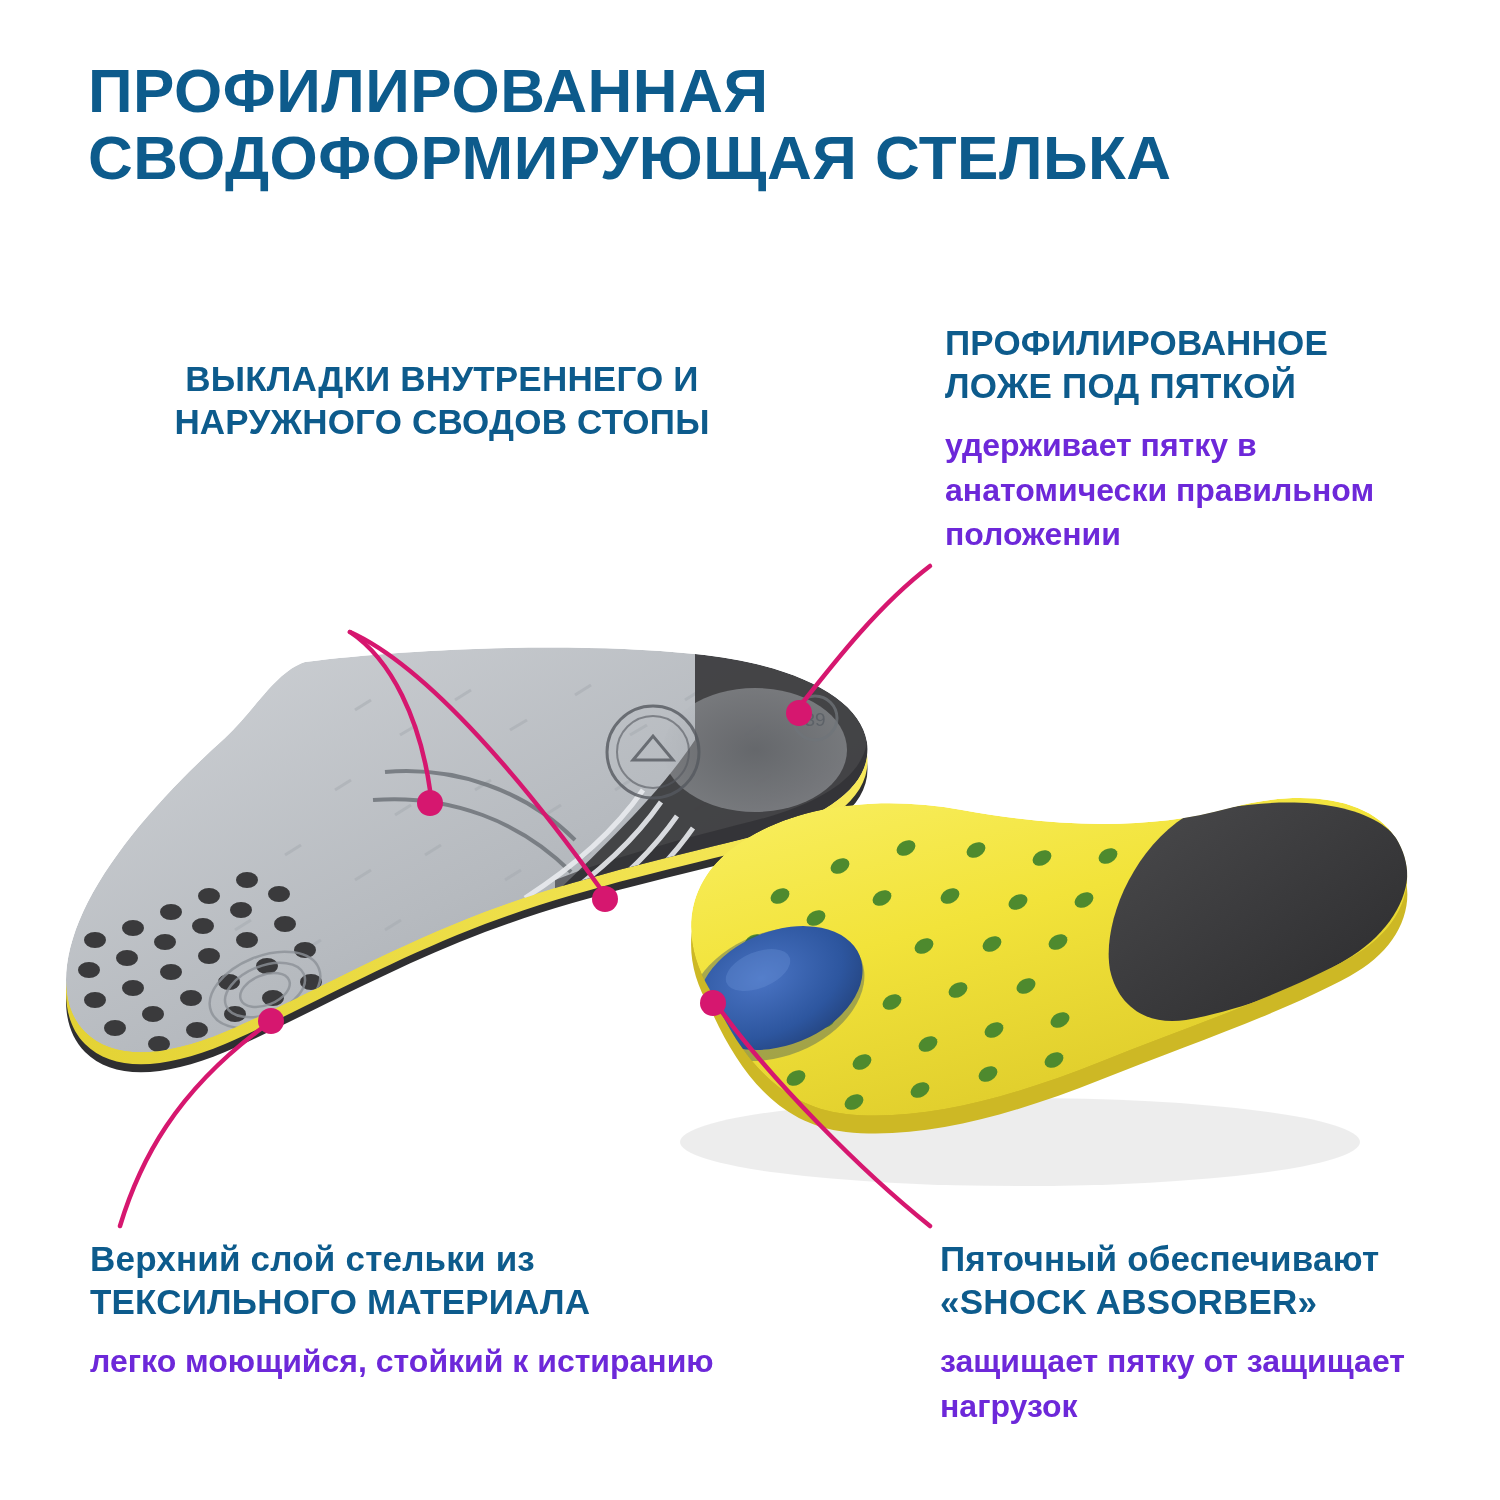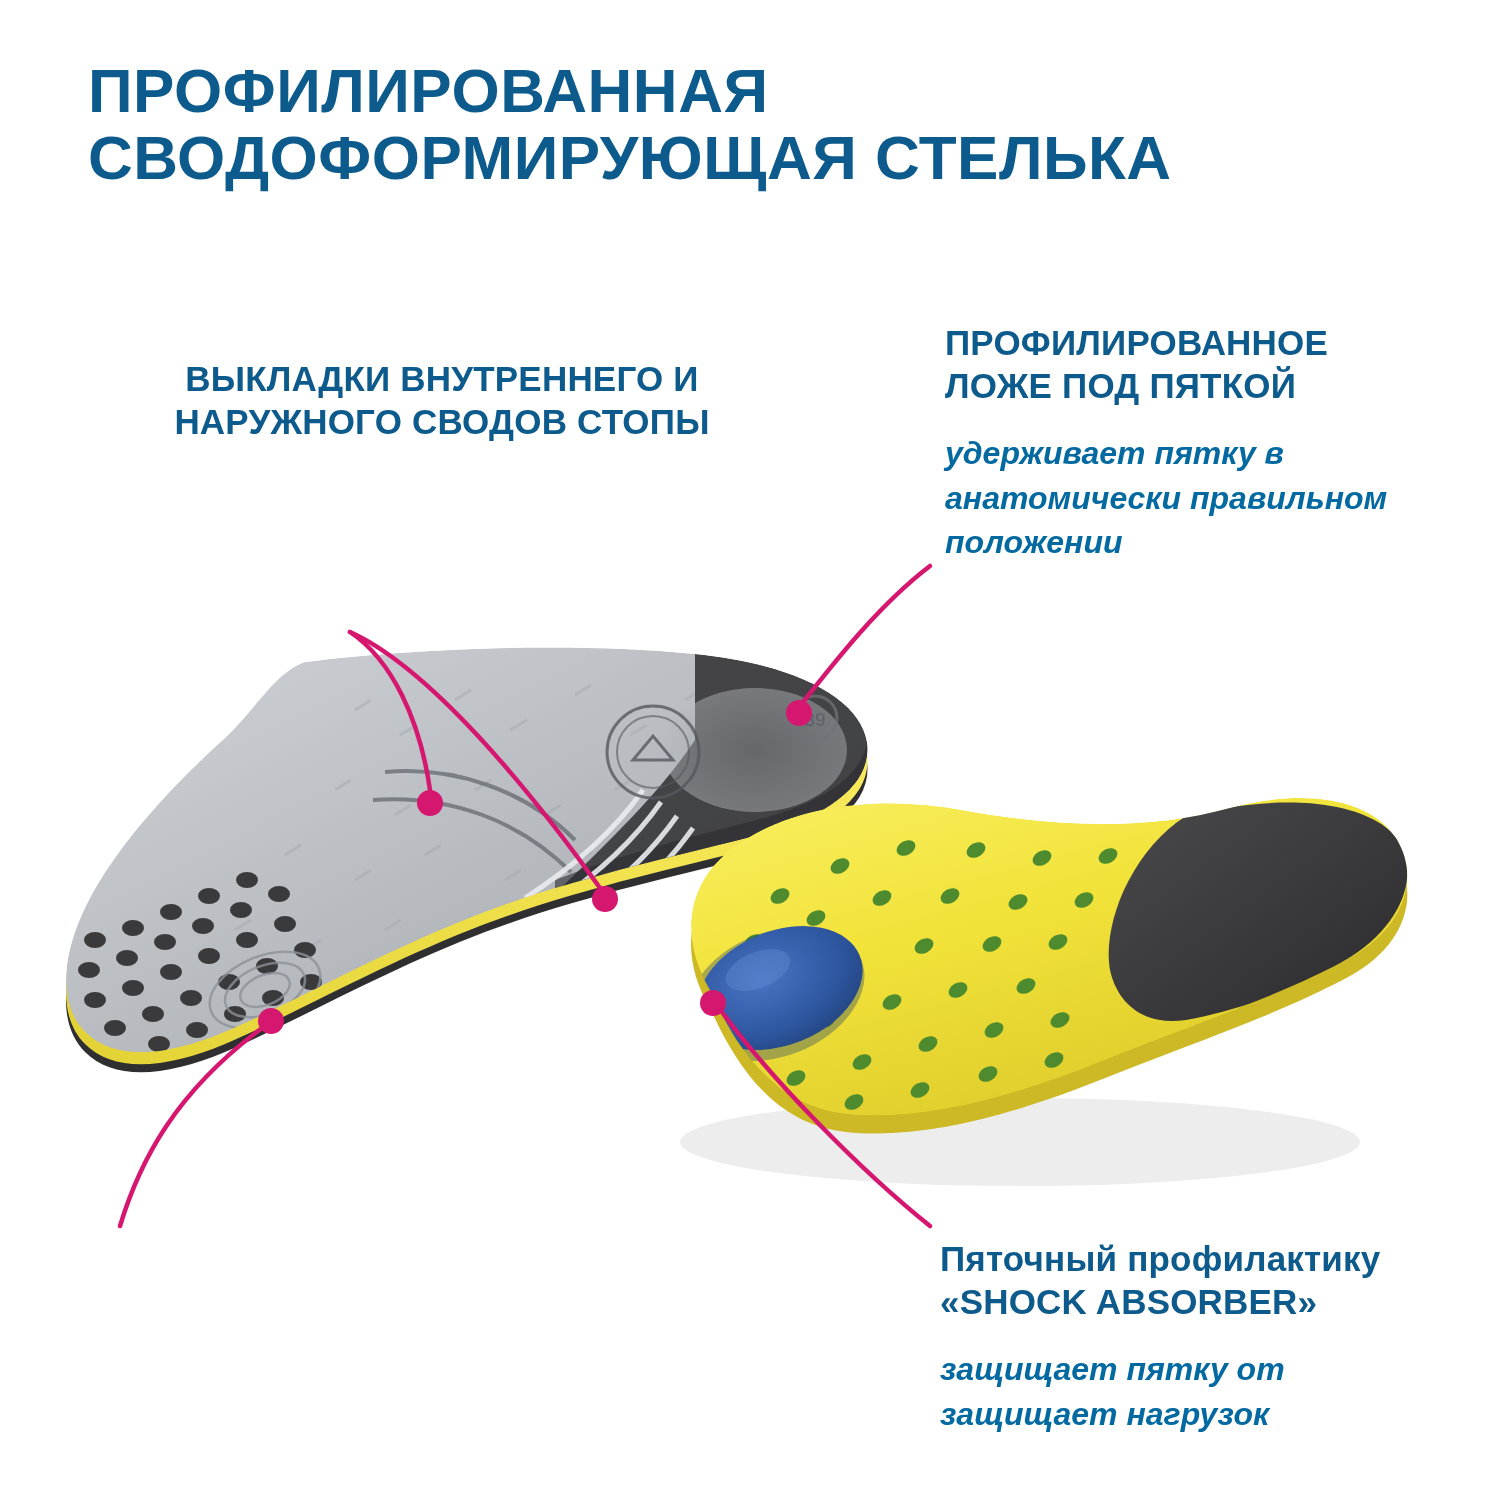--- a/index.html
+++ b/index.html
@@ -26,26 +26,25 @@
   
   .callout{position:absolute;}
   .head{
     color:#0d5b8c;
     font-size:35px;
     font-weight:bold;
     line-height:1.22;
     letter-spacing:0.2px;
   }
   .sub{
-    color:#0369a1;
+    color:#6d28d9;
     font-size:32px;
     font-weight:bold;
     line-height:1.38;
-    margin-top:24px;
-    font-style:italic;
+    margin-top:16px;
   }
 
   
   #c-arch{ left:92px; top:358px; width:700px;text-align:center; }
   #c-heel{ left:945px; top:322px; width:500px; }
   #c-textile{ left:90px; top:1238px; width:690px; }
   #c-shock{ left:940px; top:1238px; width:520px; }
 
   
   .dot{
@@ -315,20 +314,25 @@
 
   <div class="callout" id="c-arch">
     <div class="head">ВЫКЛАДКИ ВНУТРЕННЕГО И НАРУЖНОГО СВОДОВ СТОПЫ</div>
   </div>
 
   <div class="callout" id="c-heel">
     <div class="head">ПРОФИЛИРОВАННОЕ ЛОЖЕ ПОД ПЯТКОЙ</div>
     <div class="sub">удерживает пятку в анатомически правильном положении</div>
   </div>
 
+  <div class="callout" id="c-textile">
+    <div class="head">Верхний слой стельки из</div>
+    <div class="head">ТЕКСИЛЬНОГО МАТЕРИАЛА</div>
+    <div class="sub">легко моющийся, стойкий к истиранию</div>
+  </div>
 
   <div class="callout" id="c-shock">
-    <div class="head">Пяточный профилактику</div>
+    <div class="head">Пяточный обеспечивают</div>
     <div class="head">«SHOCK ABSORBER»</div>
     <div class="sub">защищает пятку от защищает нагрузок</div>
   </div>
 
 </div>
 
 </body></html>

